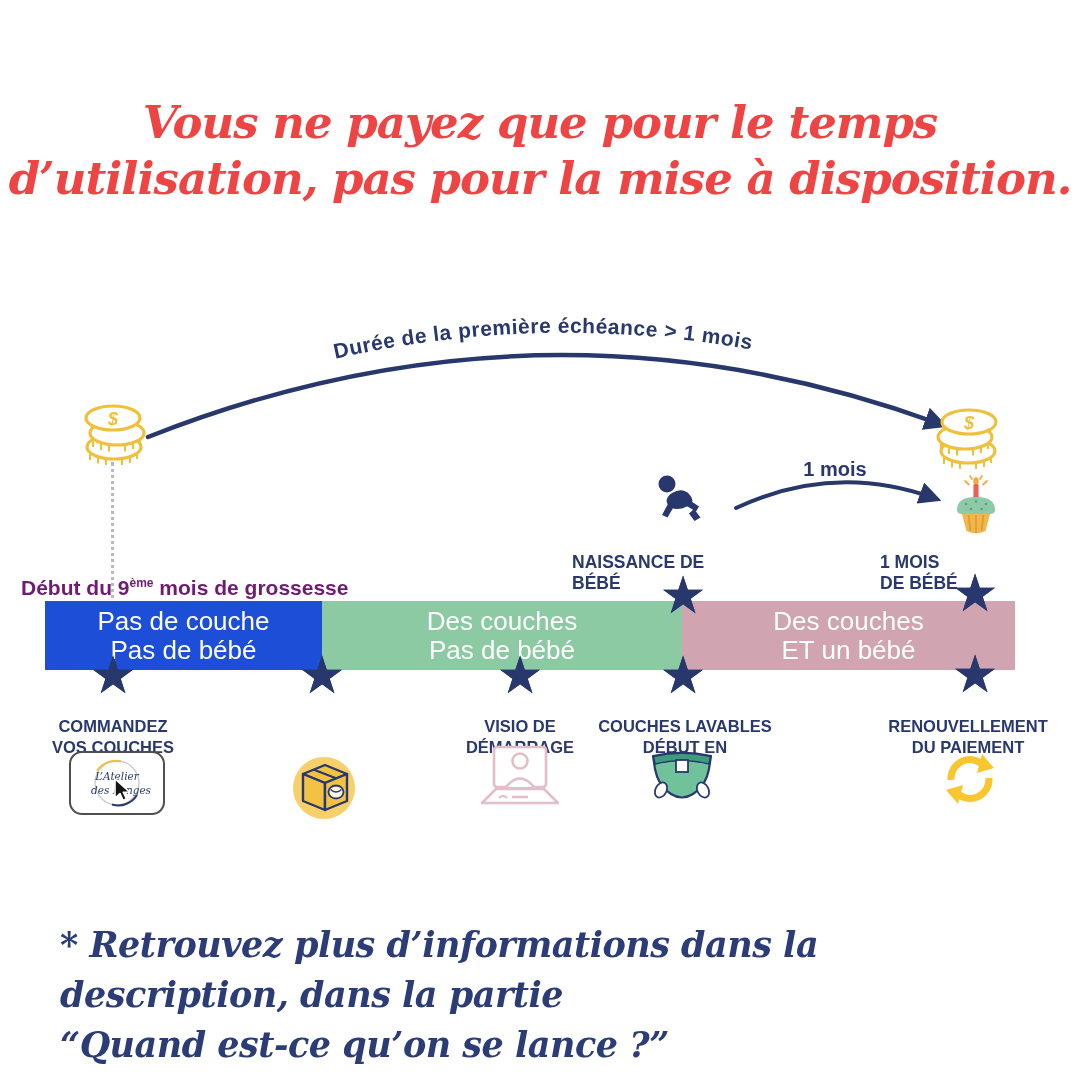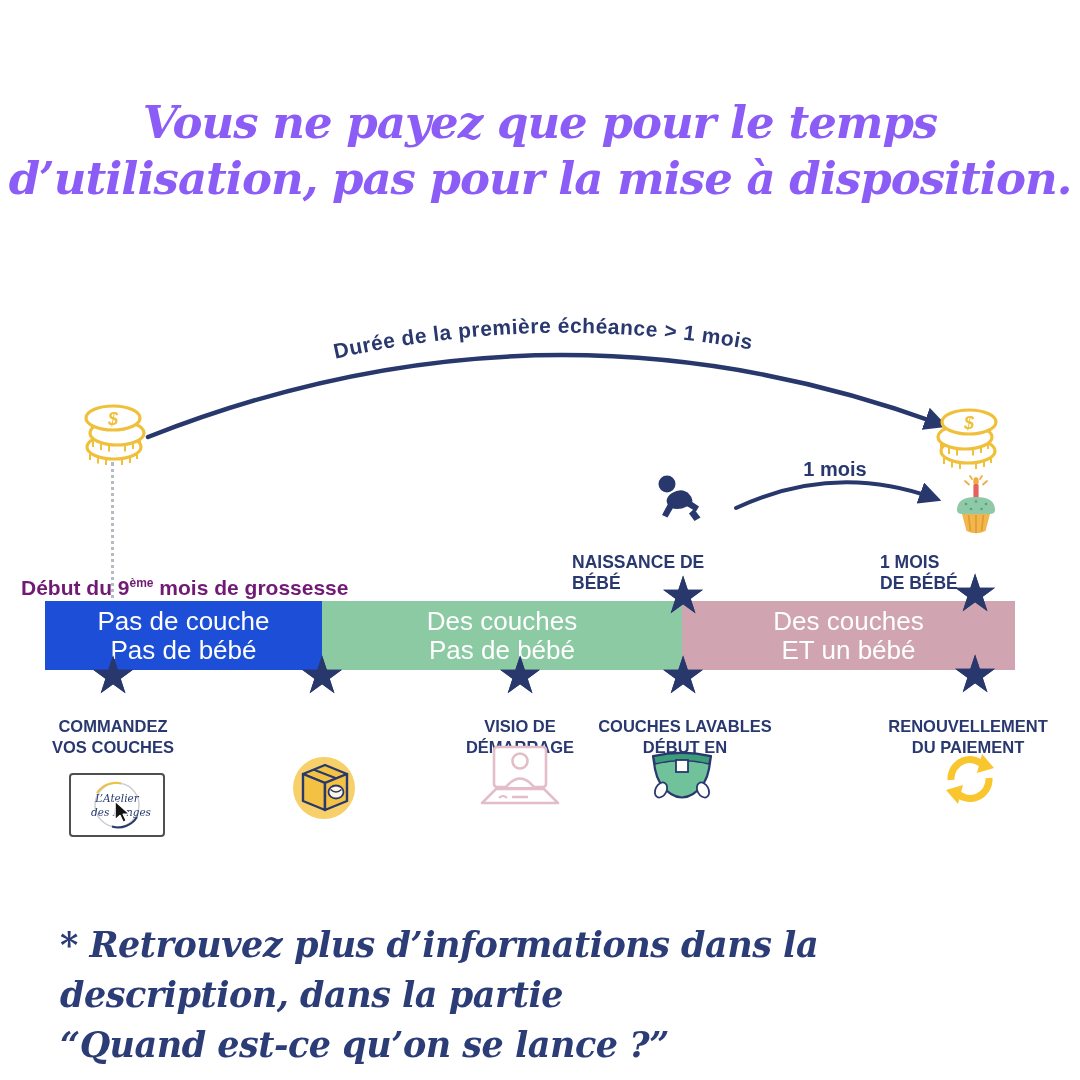--- a/index.html
+++ b/index.html
@@ -6,21 +6,21 @@
   html,body { background:#fff; }
   .canvas {
     position:relative; width:1080px; height:1080px; background:#ffffff;
     font-family:"Liberation Sans", sans-serif; overflow:hidden;
   }
 
   
   .title {
     position:absolute; top:95px; left:0; width:100%; text-align:center;
     font-family:"DejaVu Serif", serif; font-style:italic; font-weight:700;
-    font-size:45px; line-height:56px; color:#8b5cf6; letter-spacing:-1px;
+    font-size:45px; line-height:56px; color:#ef4444; letter-spacing:-1px;
   }
 
   
   .main-arc { position:absolute; left:128px; top:252px; }
   .small-arc { position:absolute; left:722px; top:452px; }
   .arc-small-label {
     position:absolute; left:790px; top:458px; width:90px; text-align:center;
     font-size:20px; font-weight:600; color:#29386e;
   }
 
@@ -62,21 +62,21 @@
 
   
   .star {
     position:absolute; color:#28386d; font-size:52px; line-height:1;
     transform:translate(-50%,-54%); text-shadow:0 0 0 #28386d;
   }
 
   
   .logo-card {
     position:absolute; left:69px; top:751px; width:96px; height:64px;
-    background:#fff; border:2px solid #4f4f4f; border-radius:4px;margin-top:22px;
+    background:#fff; border:2px solid #4f4f4f; border-radius:13px;
   }
 
   
   .footnote {
     position:absolute; left:60px; top:920px; width:980px;
     font-family:"DejaVu Serif", serif; font-style:italic; font-weight:600;
     font-size:35px; line-height:50px; color:#2b3c77; letter-spacing:-0.5px;
   }
 </style>
 </head>

